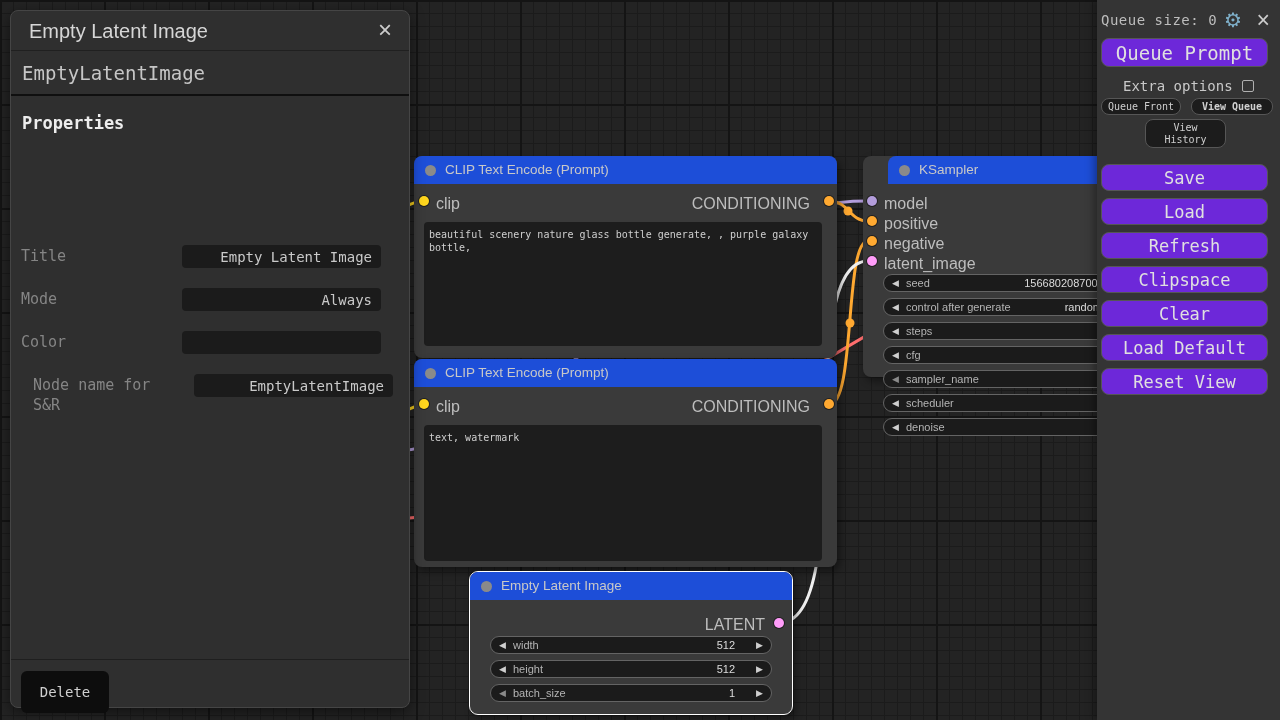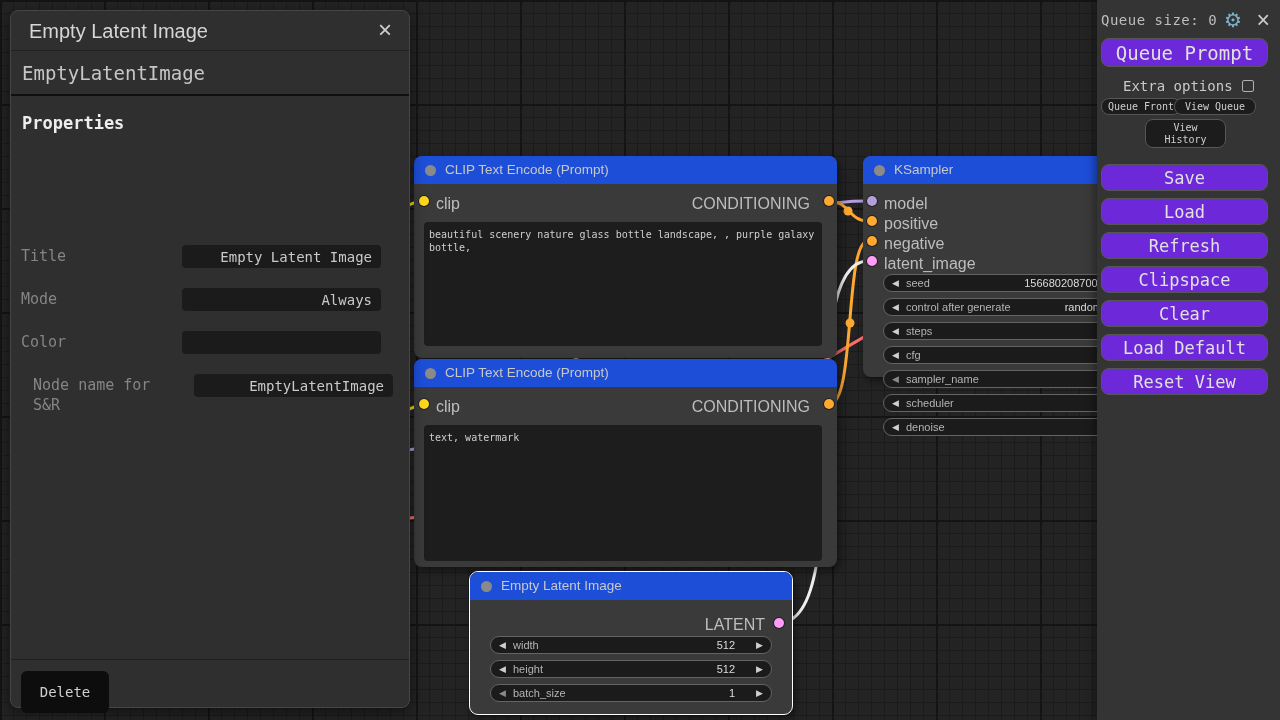--- a/index.html
+++ b/index.html
@@ -149,36 +149,36 @@
 
 <div class="node" style="left:414px; top:156px; width:423px; height:202px;">
   <div class="node-title">
     <span class="status-dot"></span>
     <span>CLIP Text Encode (Prompt)</span>
   </div>
   <span class="slot-dot" style="left: 5px; top: 40px; background: rgb(255, 214, 30);"></span>
   <span class="slot-label" style="left:22px; top:39px;">clip</span>
   <span class="slot-label out" style="right:27px; top:39px;">CONDITIONING</span>
   <span class="slot-dot" style="right: 3px; top: 40px; background: rgb(255, 169, 49);"></span>
-  <div class="node-text mono" style="left:10px; top:66px; width:398px; height:124px;">beautiful scenery nature glass bottle landscape, , purple galaxy bottle,</div>
+  <div class="node-text mono" style="left:10px; top:66px; width:398px; height:124px;">beautiful scenery nature glass bottle generate, , purple galaxy bottle,</div>
 </div>
 
 <div class="node" style="left:414px; top:359px; width:423px; height:208px;">
   <div class="node-title">
     <span class="status-dot"></span>
     <span>CLIP Text Encode (Prompt)</span>
   </div>
   <span class="slot-dot" style="left: 5px; top: 40px; background: rgb(255, 214, 30);"></span>
   <span class="slot-label" style="left:22px; top:39px;">clip</span>
   <span class="slot-label out" style="right:27px; top:39px;">CONDITIONING</span>
   <span class="slot-dot" style="right: 3px; top: 40px; background: rgb(255, 169, 49);"></span>
   <div class="node-text mono" style="left:10px; top:66px; width:398px; height:136px;">text, watermark</div>
 </div>
 
-<div class="node" style="left:863px; top:156px; width:300px; height:221px;">
+<div class="node" style="left:863px; top:156px; width:300px; height:221px;padding-left:25px;">
   <div class="node-title">
     <span class="status-dot"></span>
     <span>KSampler</span>
   </div>
   <span class="slot-dot" style="left: 4px; top: 40px; background: rgb(179, 157, 219);"></span>
   <span class="slot-label" style="left:21px; top:39px;">model</span>
   <span class="slot-dot" style="left: 4px; top: 60px; background: rgb(255, 169, 49);"></span>
   <span class="slot-label" style="left:21px; top:59px;">positive</span>
   <span class="slot-dot" style="left: 4px; top: 80px; background: rgb(255, 169, 49);"></span>
   <span class="slot-label" style="left:21px; top:79px;">negative</span>
@@ -281,21 +281,21 @@
     <span class="queue-size mono">Queue size: 0</span>
     <span class="gear">⚙</span>
     <span class="menu-close">×</span>
   </div>
   <button class="mbtn big">Queue Prompt</button>
   <div class="extra-row">
     <span class="extra-label mono">Extra options</span>
     <span class="extra-check"></span>
   </div>
   <button class="sbtn" style="left:4px; top:98px; width:80px;">Queue Front</button>
-  <button class="sbtn" style="left:77px; top:98px; width:82px;">View Queue</button>
+  <button class="sbtn" style="left:94px; top:98px; width:82px;font-weight:bold;">View Queue</button>
   <button class="vh-btn"><span>View</span><br><span>History</span></button>
 
   <button class="mbtn" style="top:164px;">Save</button>
   <button class="mbtn" style="top:198px;">Load</button>
   <button class="mbtn" style="top:232px;">Refresh</button>
   <button class="mbtn" style="top:266px;">Clipspace</button>
   <button class="mbtn" style="top:300px;">Clear</button>
   <button class="mbtn" style="top:334px;">Load Default</button>
   <button class="mbtn" style="top:368px;">Reset View</button>
 </div>

